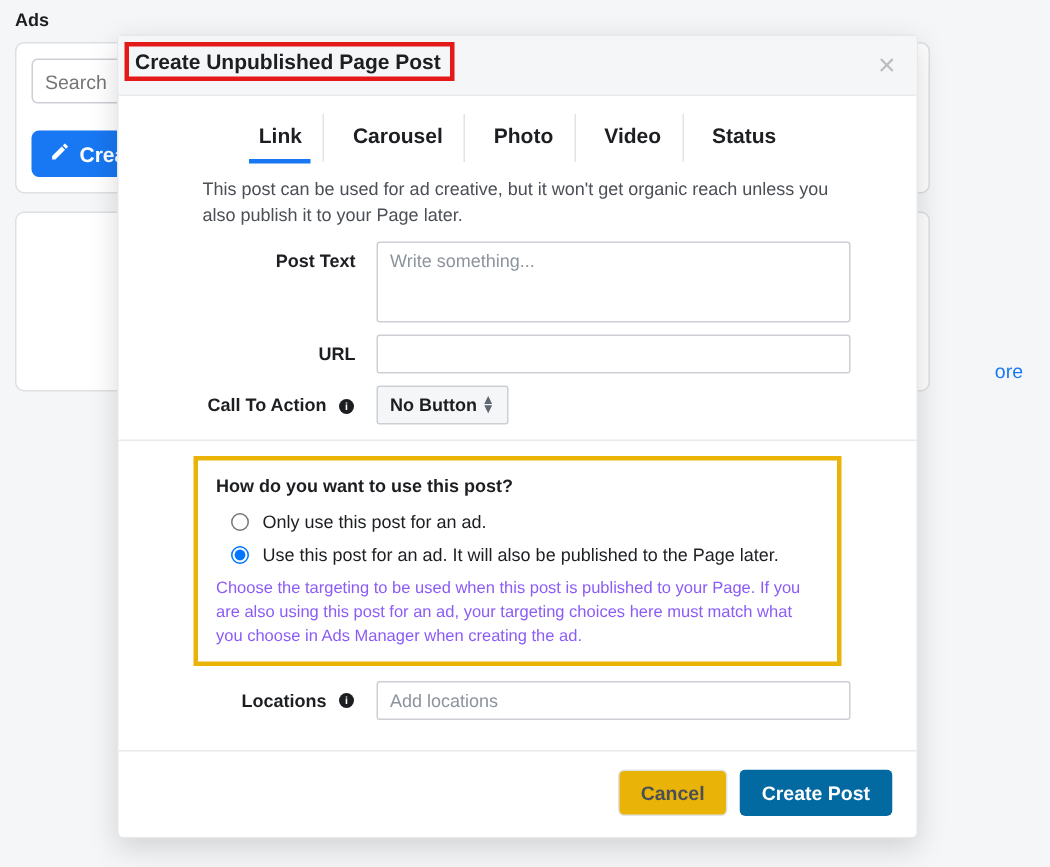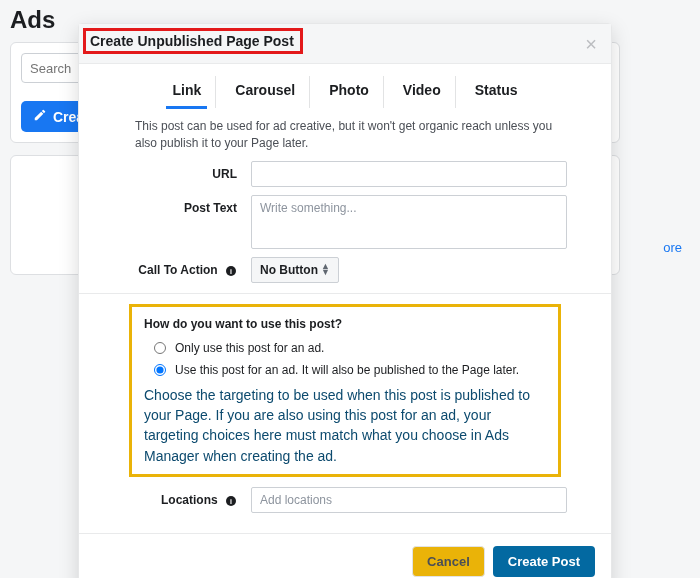--- a/index.html
+++ b/index.html
@@ -12,21 +12,21 @@
       position: relative;
       color: #1c1e21;
       font-size: 13px;
     }
     .bg-page {
       position: absolute;
       inset: 0;
       padding: 6px 10px;
     }
     .bg-title {
-      font-size: 24px;
+      font-size: 12px;
       font-weight: 700;
       margin-bottom: 8px;
     }
     .bg-card {
       background: #fff;
       border: 1px solid #dddfe2;
       border-radius: 6px;
       padding: 10px;
       margin-bottom: 12px;
     }
@@ -211,22 +211,22 @@
     .radio-row {
       display: flex;
       align-items: center;
       gap: 9px;
       font-size: 12px;
       margin-bottom: 8px;
       padding-left: 10px;
     }
     .radio-row input[type=radio] { width: 12px; height:12px; }
     .hb-desc {
-      font-size: 14px;
-      color: #0c4a6e;
+      font-size: 11px;
+      color: #8b5cf6;
       line-height: 1.45;
       margin-top: 6px;
     }
     .info-icon svg { display:block; }
     .modal-footer {
       display: flex;
       justify-content: flex-end;
       gap: 8px;
       padding: 12px 16px 14px 16px;
       border-top: 1px solid #e9eaeb;
@@ -286,27 +286,27 @@
       <div class="tab">Carousel</div>
       <div class="tab">Photo</div>
       <div class="tab">Video</div>
       <div class="tab">Status</div>
     </div>
 
     <div class="modal-body">
       <div class="helper-text">This post can be used for ad creative, but it won't get organic reach unless you also publish it to your Page later.</div>
 
       <div class="form-row">
+        <div class="form-label">Post Text</div>
+        <textarea class="textarea-input" placeholder="Write something..." style=""></textarea>
+      </div>
+
+      <div class="form-row">
         <div class="form-label">URL</div>
         <input class="text-input" type="text" style="">
-      </div>
-
-      <div class="form-row">
-        <div class="form-label">Post Text</div>
-        <textarea class="textarea-input" placeholder="Write something..." style=""></textarea>
       </div>
 
       <div class="form-row">
         <div class="form-label">
           <span>Call To Action</span>
           <span class="info-icon">
             <svg width="12" height="12" viewBox="0 0 24 24" fill="#1c1e21">
                 <circle cx="12" cy="12" r="10"></circle>
                 <text x="12" y="17" text-anchor="middle" font-size="14" fill="#fff" font-family="Arial" font-weight="bold">i</text>
               </svg>

